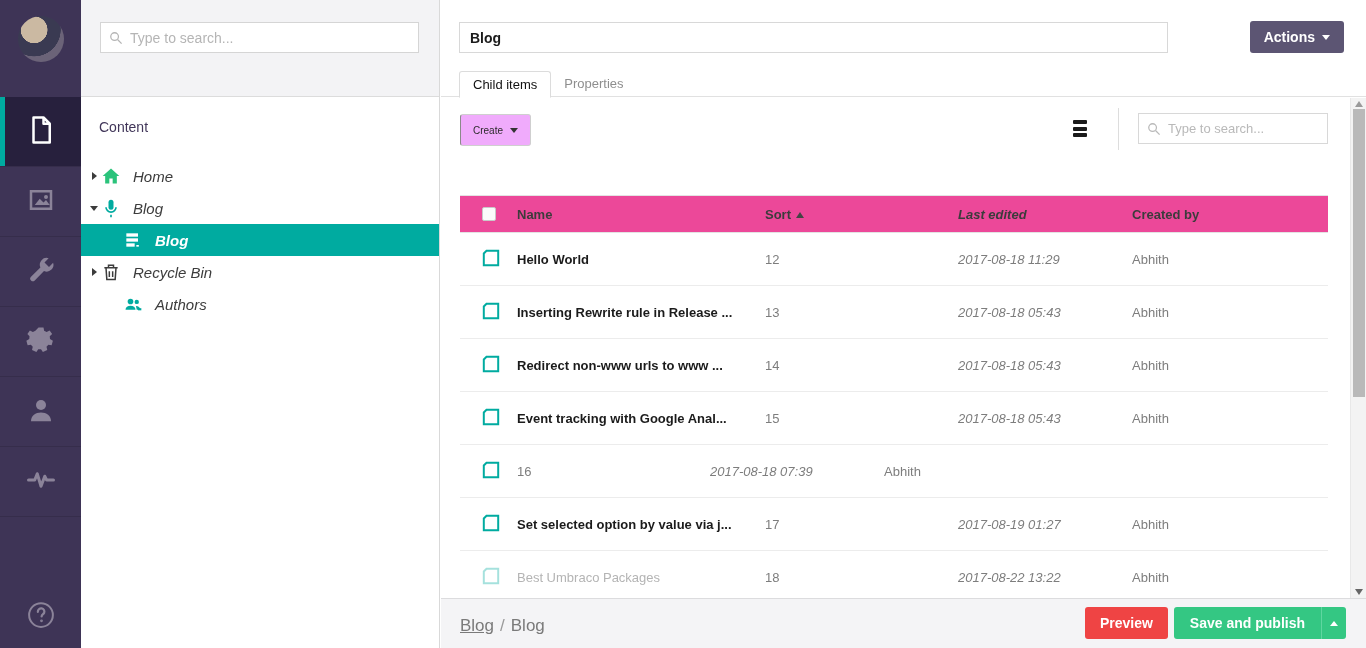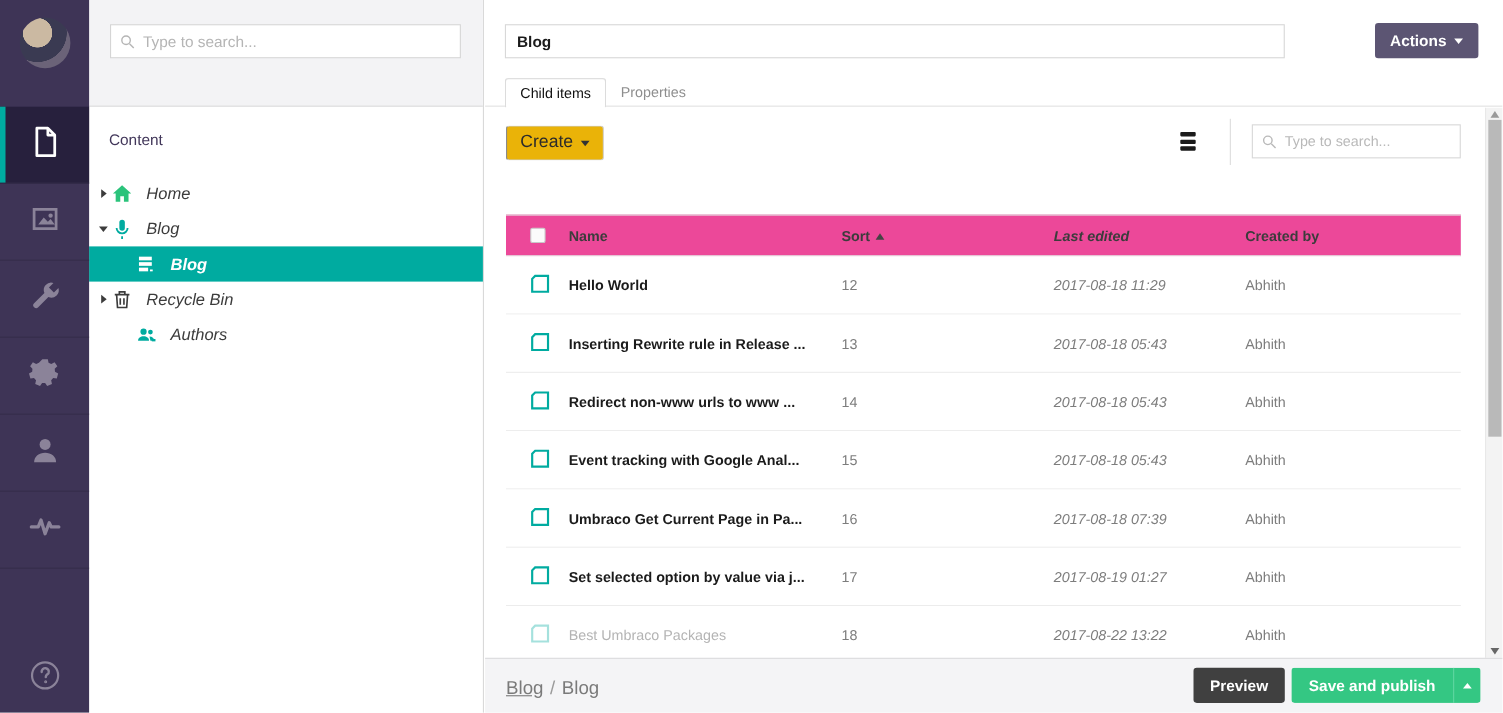--- a/index.html
+++ b/index.html
@@ -50,22 +50,22 @@
     font-family:"Liberation Sans",sans-serif; }
   .caret-down-white { width:0; height:0; border-top:5px solid #fff; border-left:4px solid transparent; border-right:4px solid transparent; }
   .tabs { position:absolute; left:18px; bottom:0; display:flex;align-items:flex-end; }
   .tabbar-line { position:absolute; left:0; bottom:0; width:100%; border-bottom:1px solid #e1e1e1; }
   .tab { position:relative; height:27px; padding:0 13px; display:flex; align-items:center; font-size:13px; color:#8e8e8e; cursor:pointer; }
   .tab.active { background:#fff; border:1px solid #dcdcdc; border-bottom:1px solid #fff; border-radius:3px 3px 0 0; color:#111; margin-bottom:-1px; }
 
   
   .scrollarea { position:absolute; left:0; top:98px; width:909px; height:500px; background:#fff; }
   .toolbar { position:absolute; left:0; top:0; width:100%; height:62px; }
-  .create-btn { position:absolute; left:19px; top:16px; height:32px; padding:0 12px; background:#eab308; border:1px solid #cfcfcf;
-    border-left-color:#8a8a8a; border-radius:3px; font-size:16px; color:#2b2b2b; cursor:pointer; display:flex; align-items:center; gap:7px;
+  .create-btn { position:absolute; left:19px; top:16px; height:32px; padding:0 12px; background:#f0abfc; border:1px solid #cfcfcf;
+    border-left-color:#8a8a8a; border-radius:3px; font-size:10px; color:#2b2b2b; cursor:pointer; display:flex; align-items:center; gap:7px;
     font-family:"Liberation Sans",sans-serif; }
   .caret-down-dark { width:0; height:0; border-top:5px solid #333; border-left:4px solid transparent; border-right:4px solid transparent; }
   .layout-toggle { position:absolute; left:632px; top:22px; width:14px; height:17px; display:flex; flex-direction:column;
     justify-content:space-between; cursor:pointer; }
   .layout-toggle span { display:block; height:4px; background:#1b1b1b; border-radius:1px; }
   .toolbar-divider { position:absolute; left:677px; top:10px; height:42px; width:1px; background:#dddddd; }
   .list-search { position:absolute; left:697px; top:15px; width:190px; height:31px; background:#fff; border:1px solid #d8d8d8;
     display:flex; align-items:center; padding:0 8px; }
   .list-search input { border:none; outline:none; flex:1; width:100%; font-size:13px; color:#444; background:transparent;
     font-family:"Liberation Sans",sans-serif; }
@@ -97,21 +97,21 @@
     border-left:4px solid transparent; border-right:4px solid transparent; cursor:pointer; }
   .scroll-arrow-down { position:absolute; left:4px; bottom:3px; width:0; height:0; border-top:6px solid #666;
     border-left:4px solid transparent; border-right:4px solid transparent; cursor:pointer; }
 
   
   .footerbar { position:absolute; left:0; bottom:0; width:100%; height:50px; background:#f4f4f6; border-top:1px solid #dcdcde; }
   .breadcrumb { position:absolute; left:19px; top:17px; font-size:17px; color:#7a7a7a; }
   .breadcrumb a { color:#7a7a7a; text-decoration:underline; cursor:pointer; }
   .crumb-sep { margin:0 6px; color:#9a9a9a; }
   .footer-btns { position:absolute; right:20px; top:8px; display:flex; align-items:stretch; }
-  .preview-btn { height:32px; padding:0 15px; background:#404040; color:#fff; font-weight:bold; font-size:14px; border:none;
+  .preview-btn { height:32px; padding:0 15px; background:#ef4444; color:#fff; font-weight:bold; font-size:14px; border:none;
     border-radius:3px; cursor:pointer; margin-right:6px; font-family:"Liberation Sans",sans-serif; }
   .save-group { display:flex; border-radius:3px; overflow:hidden; }
   .save-btn { height:32px; padding:0 16px; background:#34c783; color:#fff; font-weight:bold; font-size:14px; border:none;
     cursor:pointer; font-family:"Liberation Sans",sans-serif; }
   .save-caret { width:25px; background:#34c783; border:none; border-left:1px solid #5fd6a0; cursor:pointer;
     display:flex; align-items:center; justify-content:center; }
   .caret-up-white { width:0; height:0; border-bottom:5px solid #fff; border-left:4px solid transparent; border-right:4px solid transparent; }
 </style>
 </head>
 <body>
@@ -332,21 +332,20 @@
             </svg></div>
         <div class="c2 rowname">Event tracking with Google Anal...</div>
         <div class="c3 cell-muted">15</div>
         <div class="c4 cell-muted">2017-08-18 05:43</div>
         <div class="c5 cell-muted">Abhith</div>
       </div>
       <div class="trow">
         <div class="c1"><svg class="note-icon" viewBox="0 0 20 20">
               <path d="M5 2h13v16H2V5z" fill="none" stroke="#00aba0" stroke-width="2.2"></path>
             </svg></div>
-        <div class="c2 rowname">Umbraco Get Current Page in Pa...</div>
         <div class="c3 cell-muted">16</div>
         <div class="c4 cell-muted">2017-08-18 07:39</div>
         <div class="c5 cell-muted">Abhith</div>
       </div>
       <div class="trow">
         <div class="c1"><svg class="note-icon" viewBox="0 0 20 20">
               <path d="M5 2h13v16H2V5z" fill="none" stroke="#00aba0" stroke-width="2.2"></path>
             </svg></div>
         <div class="c2 rowname">Set selected option by value via j...</div>
         <div class="c3 cell-muted">17</div>

